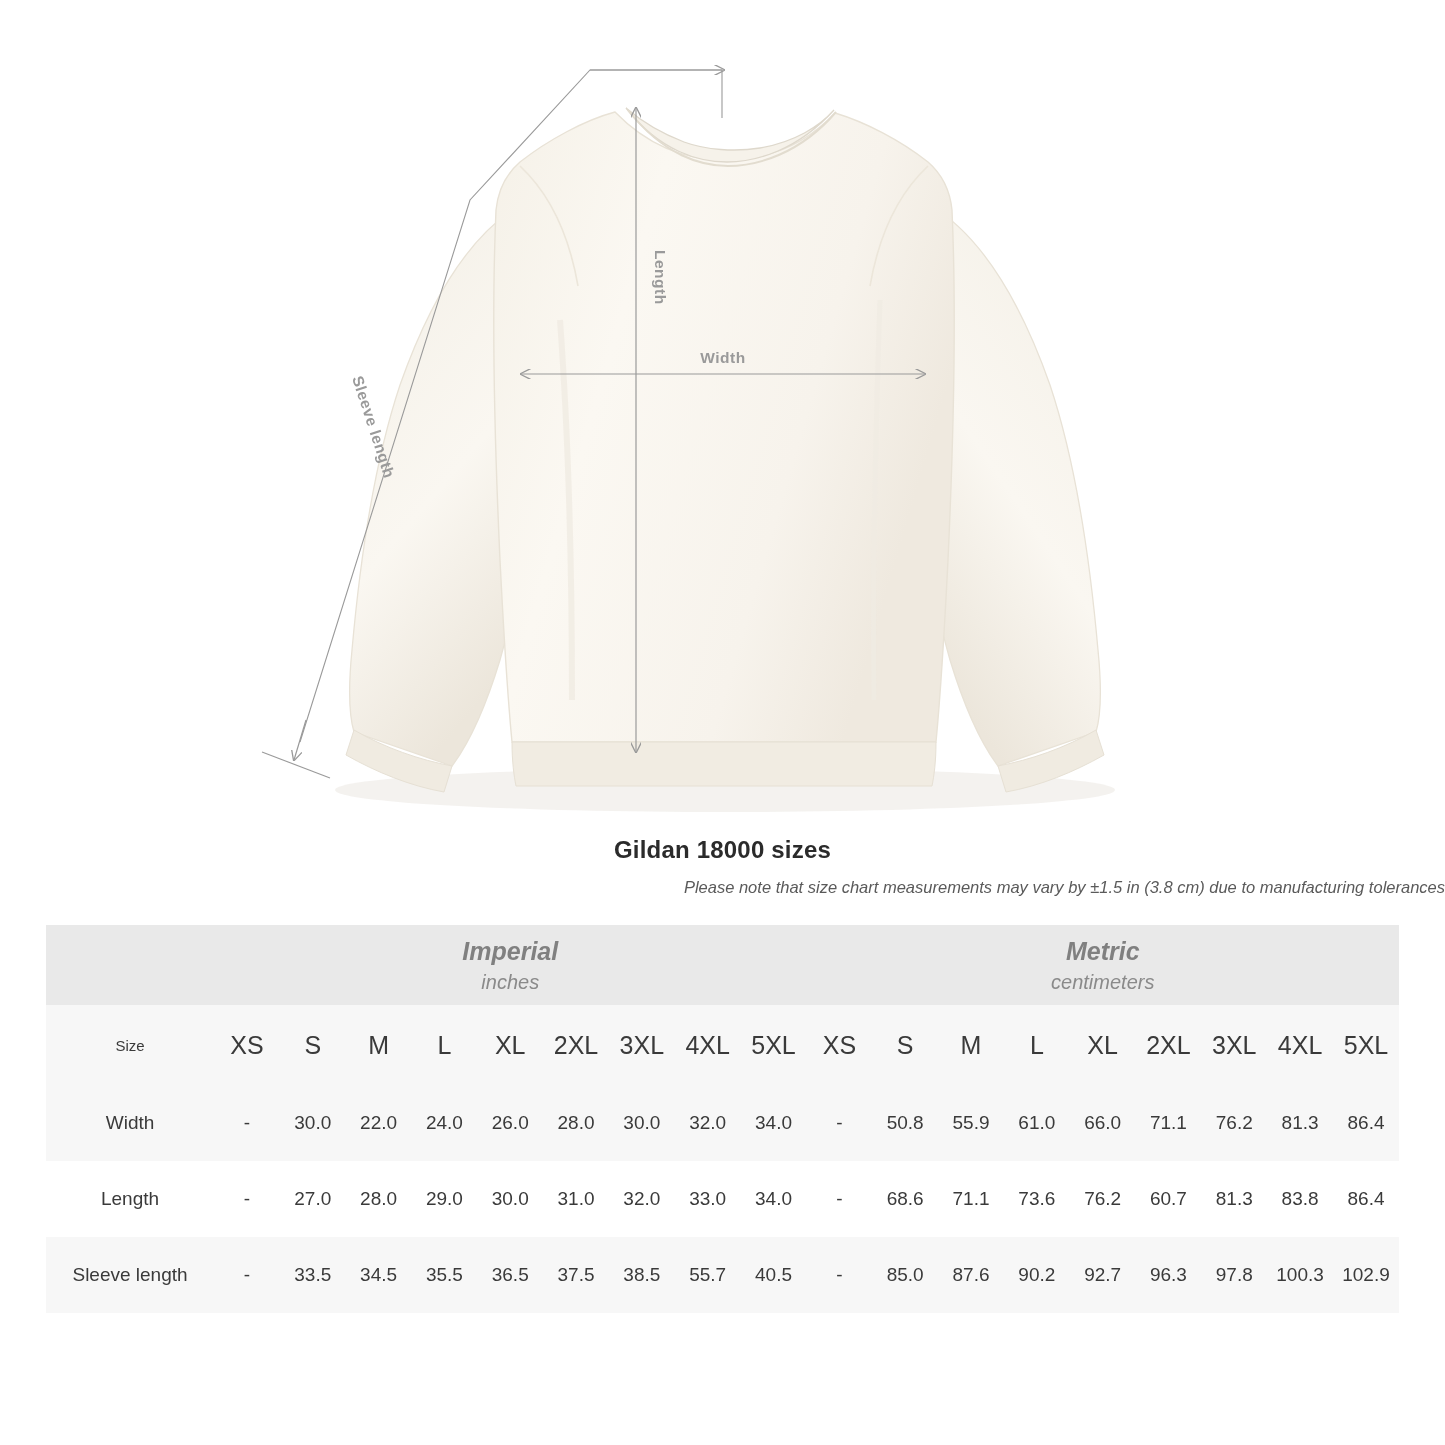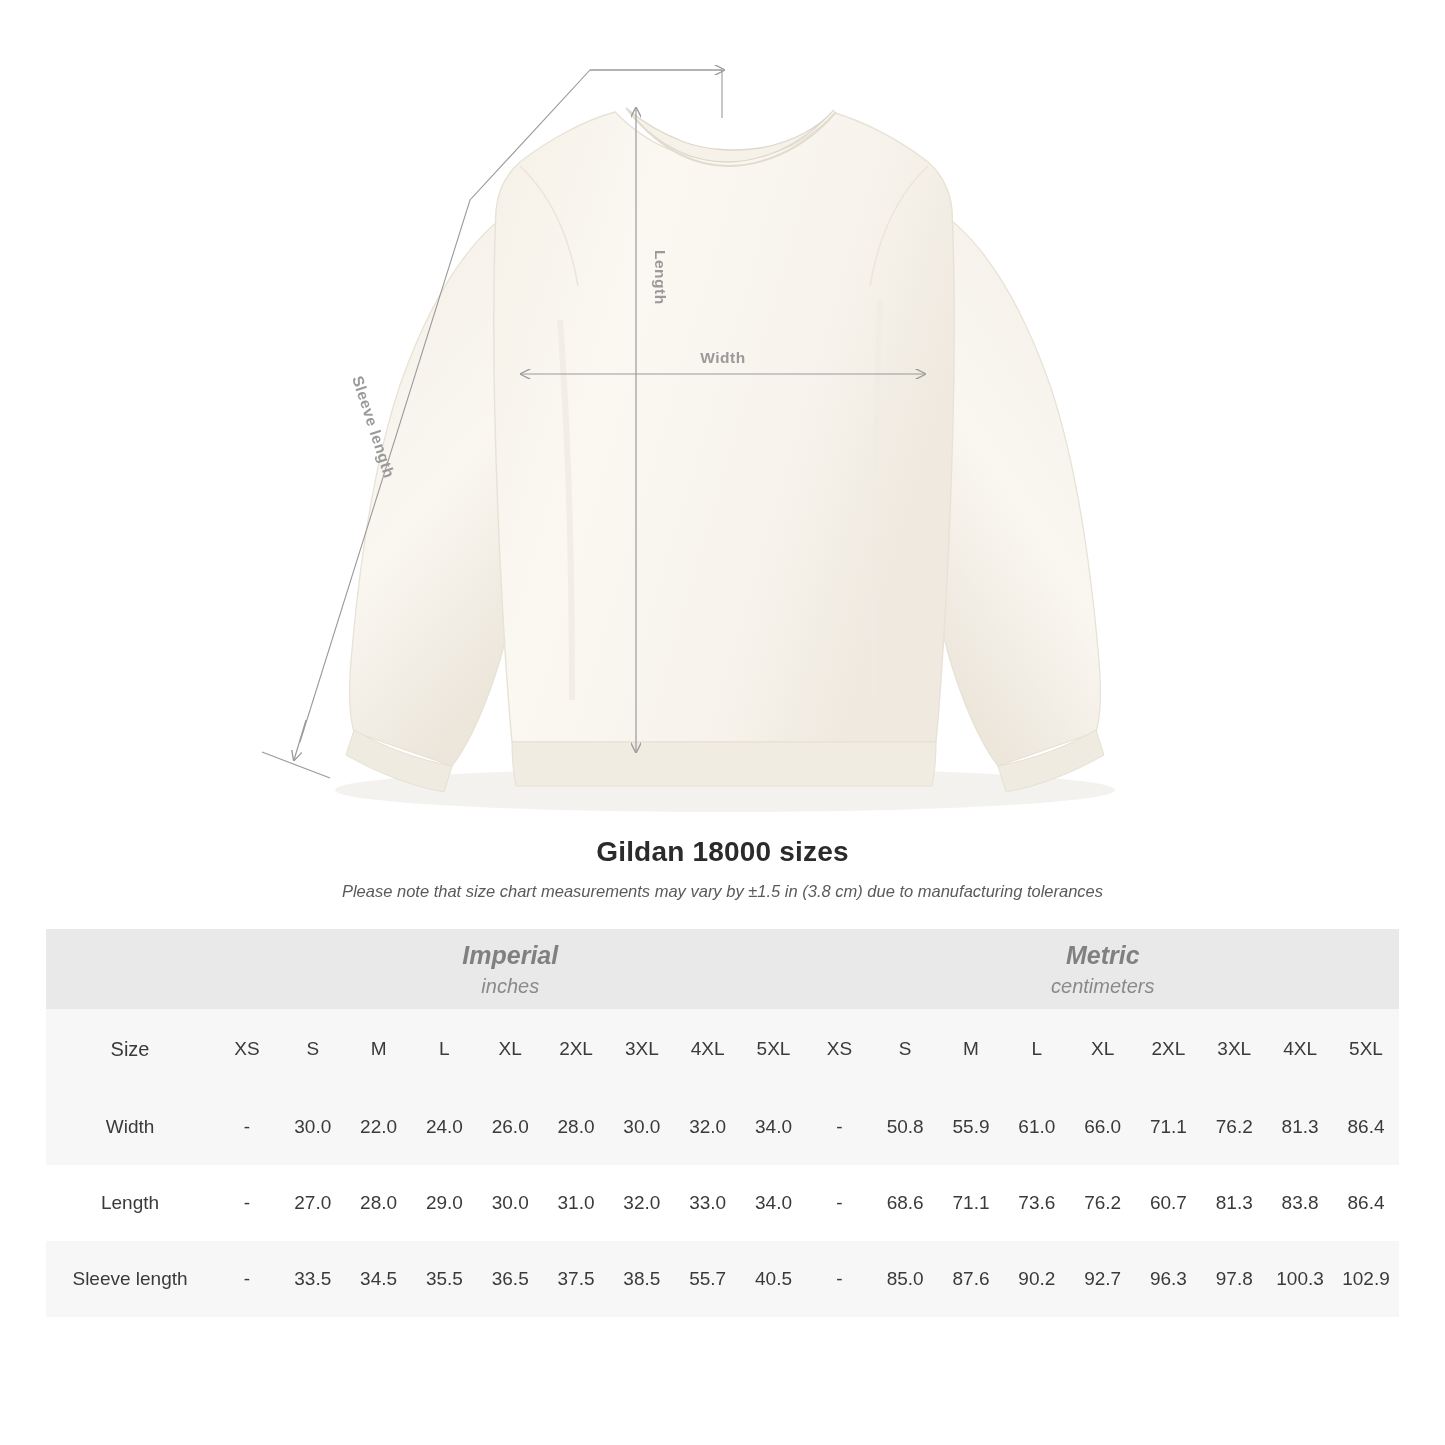--- a/index.html
+++ b/index.html
@@ -32,30 +32,31 @@
     left: 0;
     top: 0;
   }
 
   
   .title-block {
     text-align: center;
     margin-top: 6px;
   }
   .chart-title {
-    font-size: 28px;
+    font-size: 24px;
     font-weight: bold;
     color: #2b2b2b;
     letter-spacing: 0.2px;
   }
   .chart-note {
     margin-top: 14px;
     font-size: 16.5px;
     font-style: italic;
     color: #5a5a5a;
+    text-align: right;
   }
 
   
   .table-wrap {
     margin: 28px 46px 0 46px;
   }
   table.size-table {
     border-collapse: collapse;
     width: 1353px;
     table-layout: fixed;
@@ -81,26 +82,26 @@
   .unit-sub {
     font-size: 20px;
     font-style: italic;
     color: #8a8a8a;
     margin-top: 4px;
   }
 
   .head-row td {
     background: #f7f7f7;
     height: 78px;
-    font-size: 19px;
+    font-size: 25px;
     color: #3a3a3a;
     font-weight: bold;
   }
   .head-row td.size-label {
-    font-size: 20px;
+    font-size: 15px;
   }
 
   .data-row td {
     height: 74px;
     font-size: 19px;
     color: #3a3a3a;
   }
   .data-row.alt td {
     background: #f7f7f7;
   }

